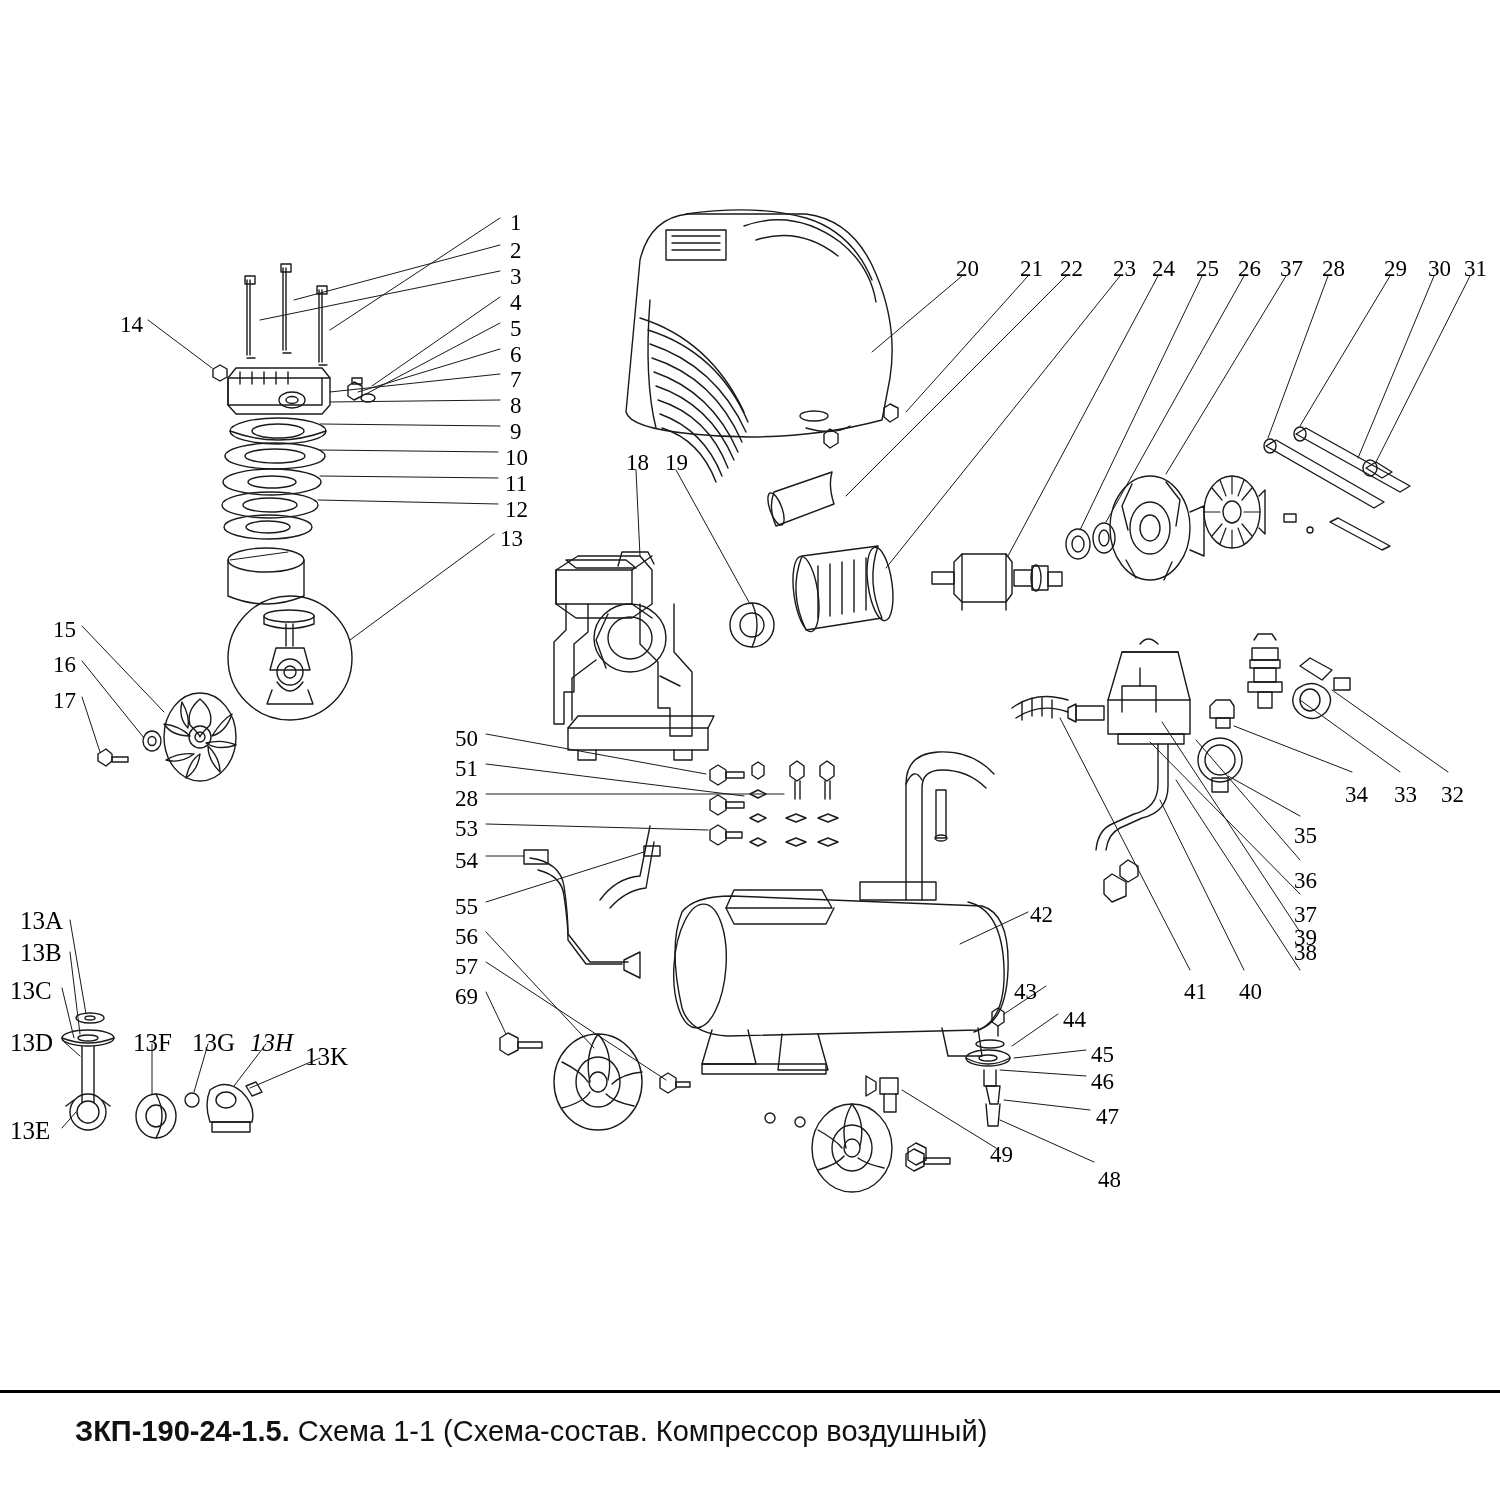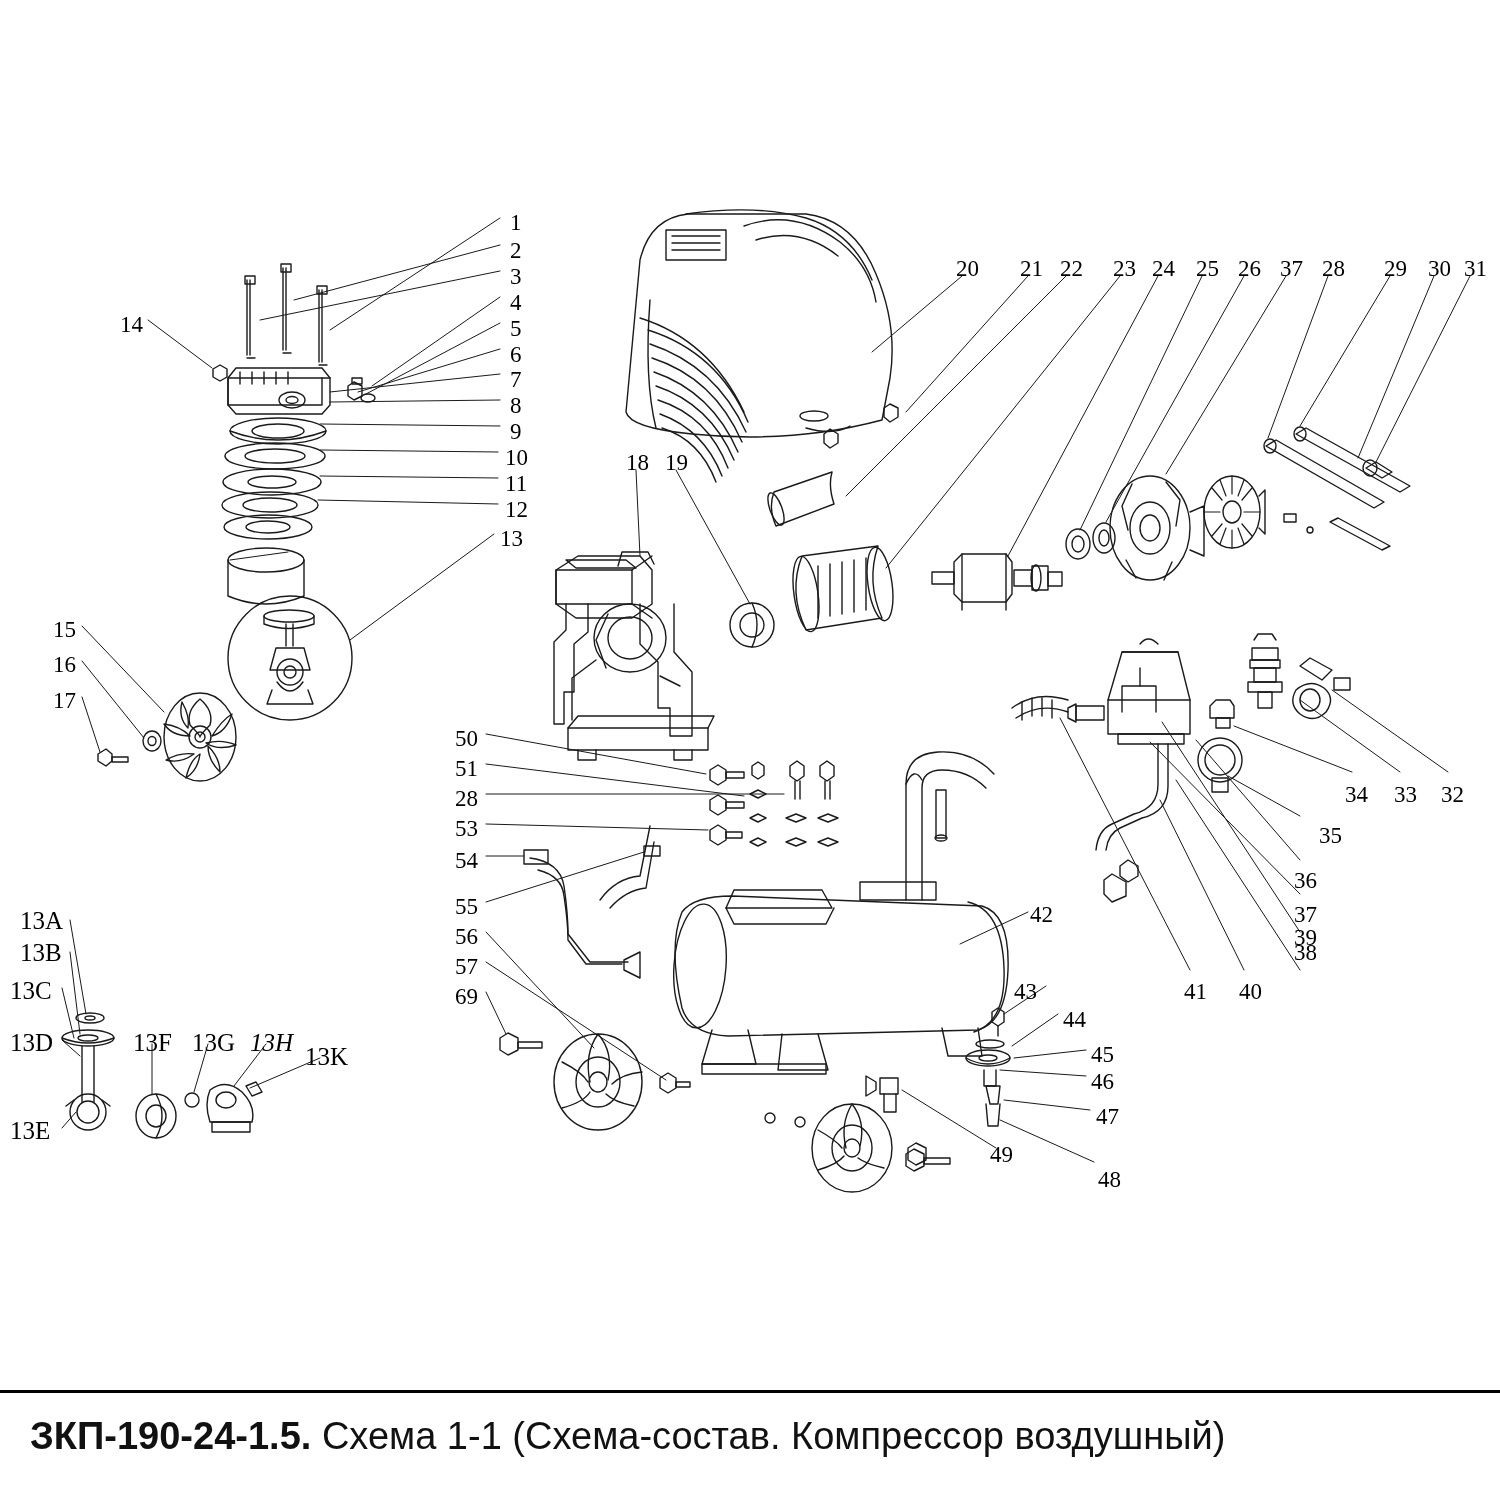--- a/index.html
+++ b/index.html
@@ -70,22 +70,23 @@
     flex: none;
   }
   .logo-text {
     color: #ffffff;
     font-family: "Liberation Sans", sans-serif;
     font-weight: bold;
     font-size: 28px;
     letter-spacing: 1px;
   }
   .footer-caption {
+    margin-left: 45px;
     font-family: "Liberation Sans", sans-serif;
-    font-size: 38px;
+    font-size: 29px;
     color: #111111;
     white-space: nowrap;
   }
   .footer-caption .model {
     font-weight: bold;
   }
 </style>
 </head>
 <body>
 
@@ -546,21 +547,21 @@
     <div class="callout" style="left:1196px; top:257px;">25</div>
     <div class="callout" style="left:1238px; top:257px;">26</div>
     <div class="callout" style="left:1280px; top:257px;">37</div>
     <div class="callout" style="left:1322px; top:257px;">28</div>
     <div class="callout" style="left:1384px; top:257px;">29</div>
     <div class="callout" style="left:1428px; top:257px;">30</div>
     <div class="callout" style="left:1464px; top:257px;">31</div>
     <div class="callout" style="left:1441px; top:783px;">32</div>
     <div class="callout" style="left:1394px; top:783px;">33</div>
     <div class="callout" style="left:1345px; top:783px;">34</div>
-    <div class="callout" style="left:1294px; top:824px;margin-left:25px;">35</div>
+    <div class="callout" style="left:1294px; top:824px;">35</div>
     <div class="callout" style="left:1294px; top:869px;">36</div>
     <div class="callout" style="left:1294px; top:903px;">37</div>
     <div class="callout" style="left:1294px; top:941px;">38</div>
     <div class="callout" style="left:1294px; top:926px;">39</div>
     <div class="callout" style="left:1239px; top:980px;">40</div>
     <div class="callout" style="left:1184px; top:980px;">41</div>
     <div class="callout" style="left:1030px; top:903px;">42</div>
     <div class="callout" style="left:1014px; top:980px;">43</div>
     <div class="callout" style="left:1063px; top:1008px;">44</div>
     <div class="callout" style="left:1091px; top:1043px;">45</div>

